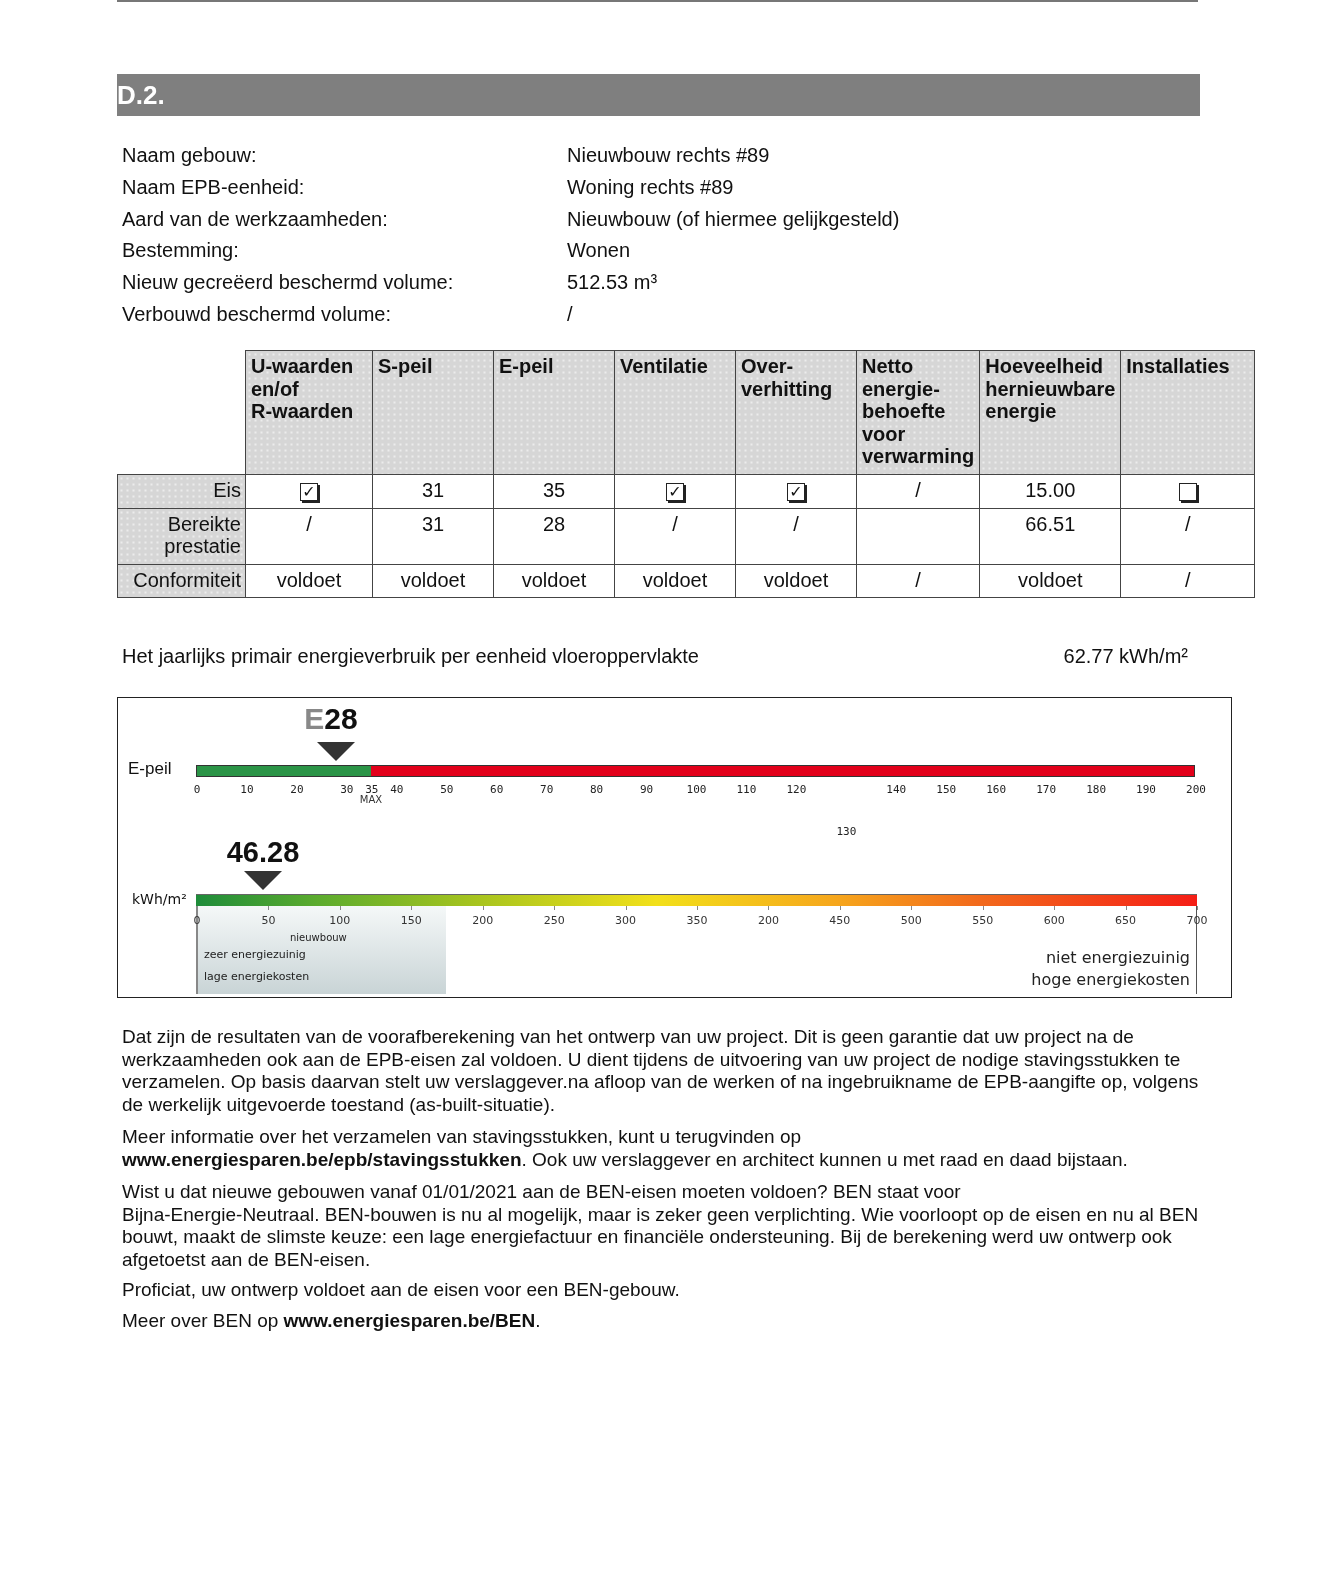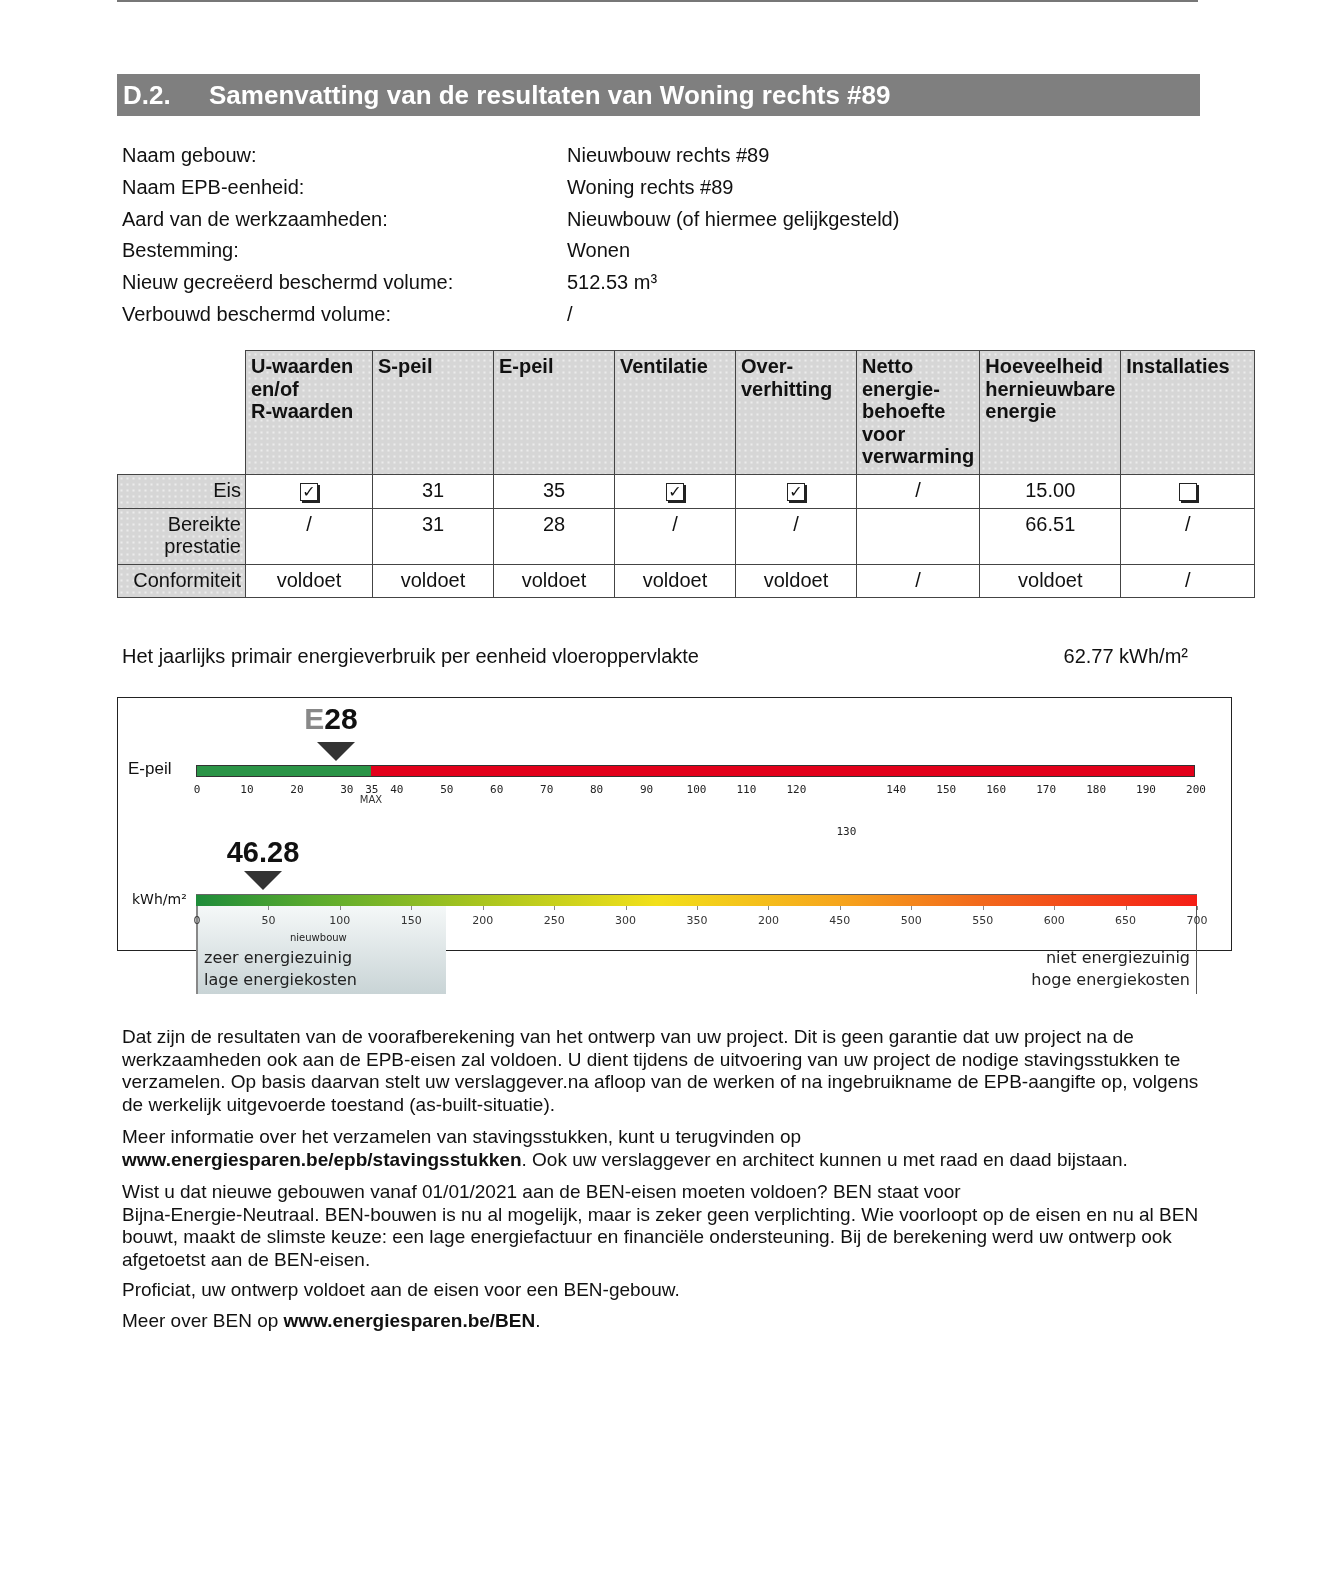--- a/index.html
+++ b/index.html
@@ -6,21 +6,21 @@
   body {
     width: 1326px; height: 1584px; background: #ffffff; position: relative;
     font-family: "Liberation Sans", sans-serif; color: #111; overflow: hidden;
   }
   .top-rule { position: absolute; left: 117px; top: 0; width: 1081px; height: 2px; background: #777; }
   .section-header {
     position: absolute; left: 117px; top: 74px; width: 1083px; height: 42px;
     background: #7f7f7f; color: #fff; font-weight: bold; font-size: 26px;
     display: flex; align-items: center;
   }
-  .section-header .num { width: 92px; padding-left: 6px; }
+  .section-header .num { width: 92px; }
   .info { position: absolute; left: 122px; top: 140px; font-size: 20px; }
   .info-row { display: flex; height: 31.7px; align-items: center; }
   .info-row .lbl { width: 445px; }
   table.results {
     position: absolute; left: 117px; top: 350px; border-collapse: collapse; font-size: 20px;
   }
   table.results td { border: 1.5px solid #444; vertical-align: top; }
   .dotted {
     background-color: #d6d6d6;
     background-image: radial-gradient(circle, #ececec 1px, transparent 1.2px);
@@ -32,50 +32,49 @@
   .empty-corner { border: none !important; background: transparent; }
   table.results tr.r-eis td { height: 34px; }
   table.results tr.r-ber td { height: 56px; border-top: 1px solid #ccc; }
   table.results tr.r-con td { height: 33px; border-top: 1px solid #ccc; }
   .cbx {
     display: inline-block; width: 18px; height: 18px; border: 1.5px solid #222;
     box-shadow: 2px 2px 0 #222; position: relative; vertical-align: middle; margin-top: 1px;
     font-size: 16px; line-height: 15px; text-align: center;
   }
   .primary-line { position: absolute; left: 122px; top: 645px; width: 1066px; font-size: 20px; display: flex; justify-content: space-between; }
-  .gauge-box { position: absolute; left: 117px; top: 697px; width: 1115px; height: 254px; border: 1.5px solid #222; padding-left: 28px; }
+  .gauge-box { position: absolute; left: 117px; top: 697px; width: 1115px; height: 301px; border: 1.5px solid #222; padding-left: 28px; }
   .g-label { position: absolute; font-size: 17px; }
   .bar-epeil { position: absolute; left: 78px; top: 67px; width: 999px; height: 12px; border: 1px solid #333; display: flex; }
   .bar-epeil .green { background: #2b9447; }
   .bar-epeil .red { background: #e2001a; flex: 1; }
   .tick-lbl { position: absolute; font-family: "DejaVu Sans Mono", monospace; font-size: 11px; transform: translateX(-50%); color: #222; }
   .tick-lbl2 { position: absolute; font-family: "DejaVu Sans", sans-serif; font-size: 11px; transform: translateX(-50%); color: #333; }
   .marker { position: absolute; width: 0; height: 0; border-left: 19px solid transparent; border-right: 19px solid transparent; border-top: 19px solid #333; transform: translateX(-50%); }
   .e-score { position: absolute; font-size: 30px; font-weight: bold; transform: translateX(-50%); }
   .e-score .e { color: #888; }
   .bar-kwh { position: absolute; left: 78px; top: 196px; width: 1001px; height: 12px;
     background: linear-gradient(to right, #1e8c3a 0%, #5bab2e 12%, #a7c41e 28%, #f2e01a 46%, #f6a61c 64%, #f26a1c 78%, #f51e16 100%);
     border-top: 1px solid #666; }
   .newbuild-zone { position: absolute; left: 78px; top: 208px; width: 250px; height: 88px;
     background: linear-gradient(to bottom, #f5f8f8, #c9d4d6); border-left: 2px solid #888; }
-  .newbuild-zone .t { position: absolute; left: 6px; font-family: "DejaVu Sans", sans-serif; font-size: 16px; color: #222; }
+  .newbuild-zone .t { position: absolute; left: 6px; font-family: "DejaVu Sans", sans-serif; font-size: 11px; color: #222; }
   .right-zone { position: absolute; right: 34px; top: 208px; height: 88px; width: 200px; border-right: 1.5px solid #555; }
   .right-zone .t { position: absolute; right: 6px; font-family: "DejaVu Sans", sans-serif; font-size: 16px; color: #222; white-space: nowrap; }
   .kwh-tick { position: absolute; top: 208px; width: 1px; height: 4px; background: #888; }
   .para { position: absolute; left: 122px; width: 1080px; font-size: 19px; line-height: 22.5px; }
   .para b { font-weight: bold; }
 </style>
 </head>
 <body>
 
 <div class="top-rule"></div>
 
 <div class="section-header">
   <span class="num">D.2.</span>
-  <span>Samenvatting van de resultaten van Woning rechts #89</span>
 </div>
 
 <div class="info">
   <div class="info-row">
       <span class="lbl">Naam gebouw:</span>
       <span>Nieuwbouw rechts #89</span>
     </div>
   <div class="info-row">
       <span class="lbl">Naam EPB-eenheid:</span>
       <span>Woning rechts #89</span>

